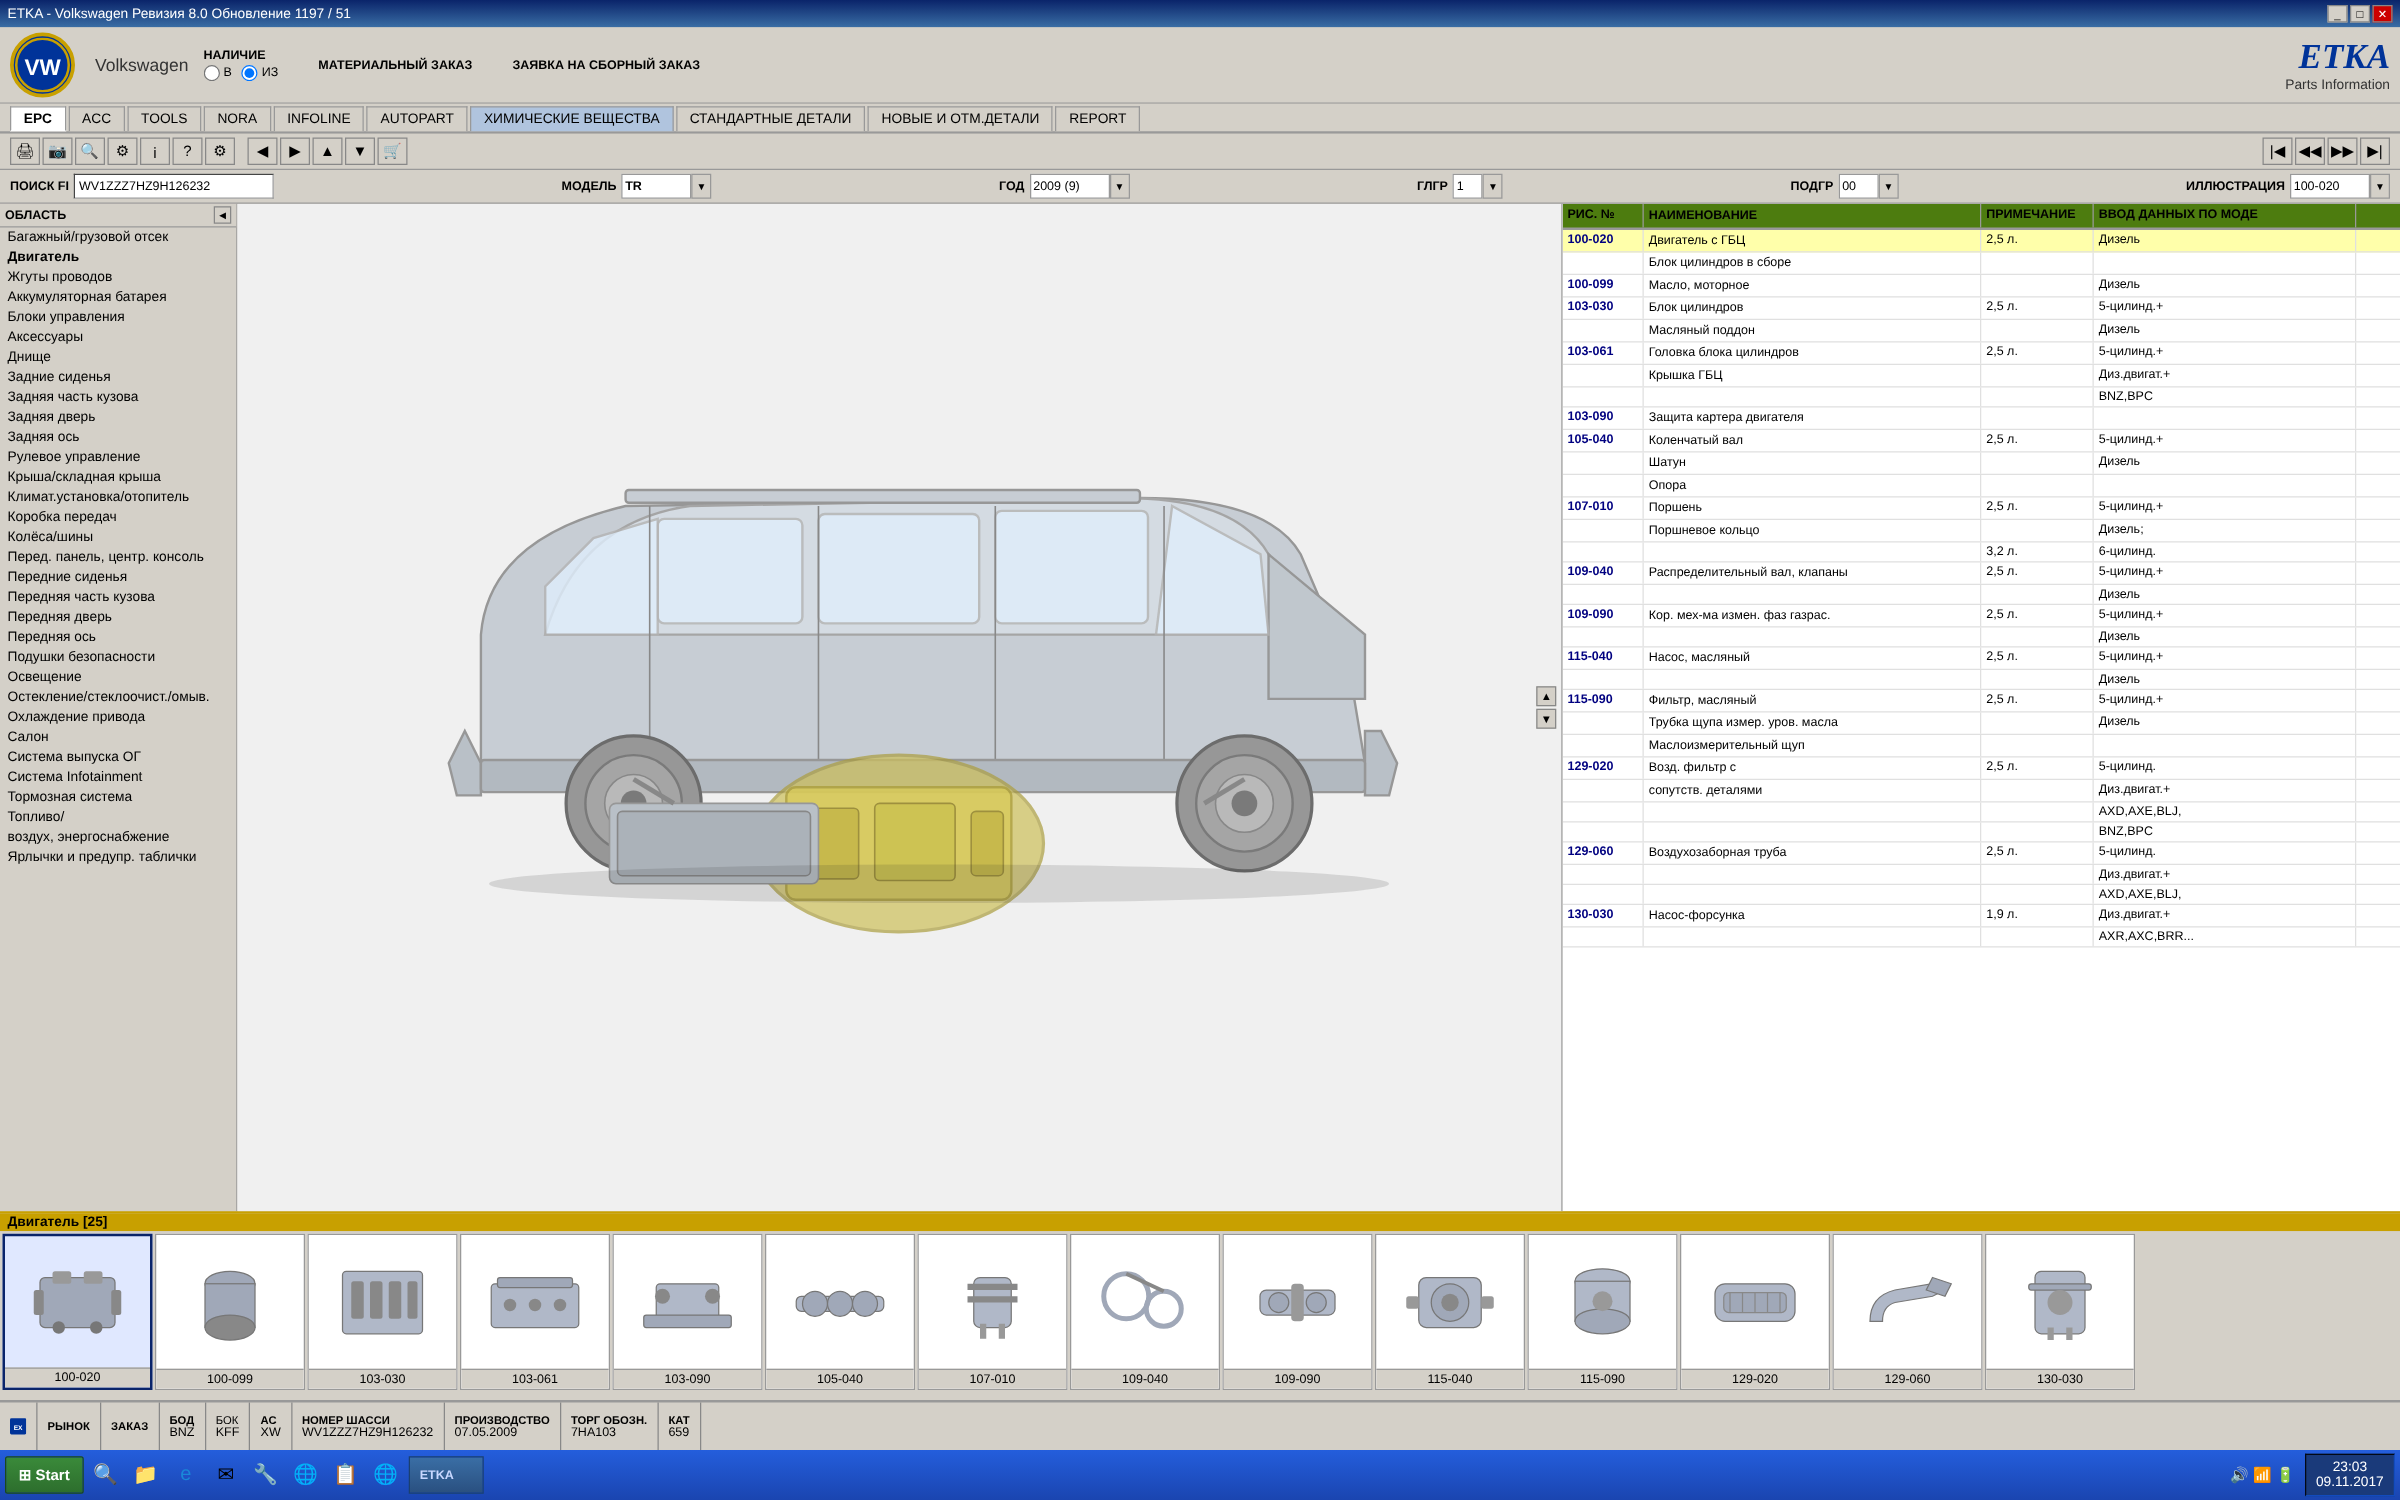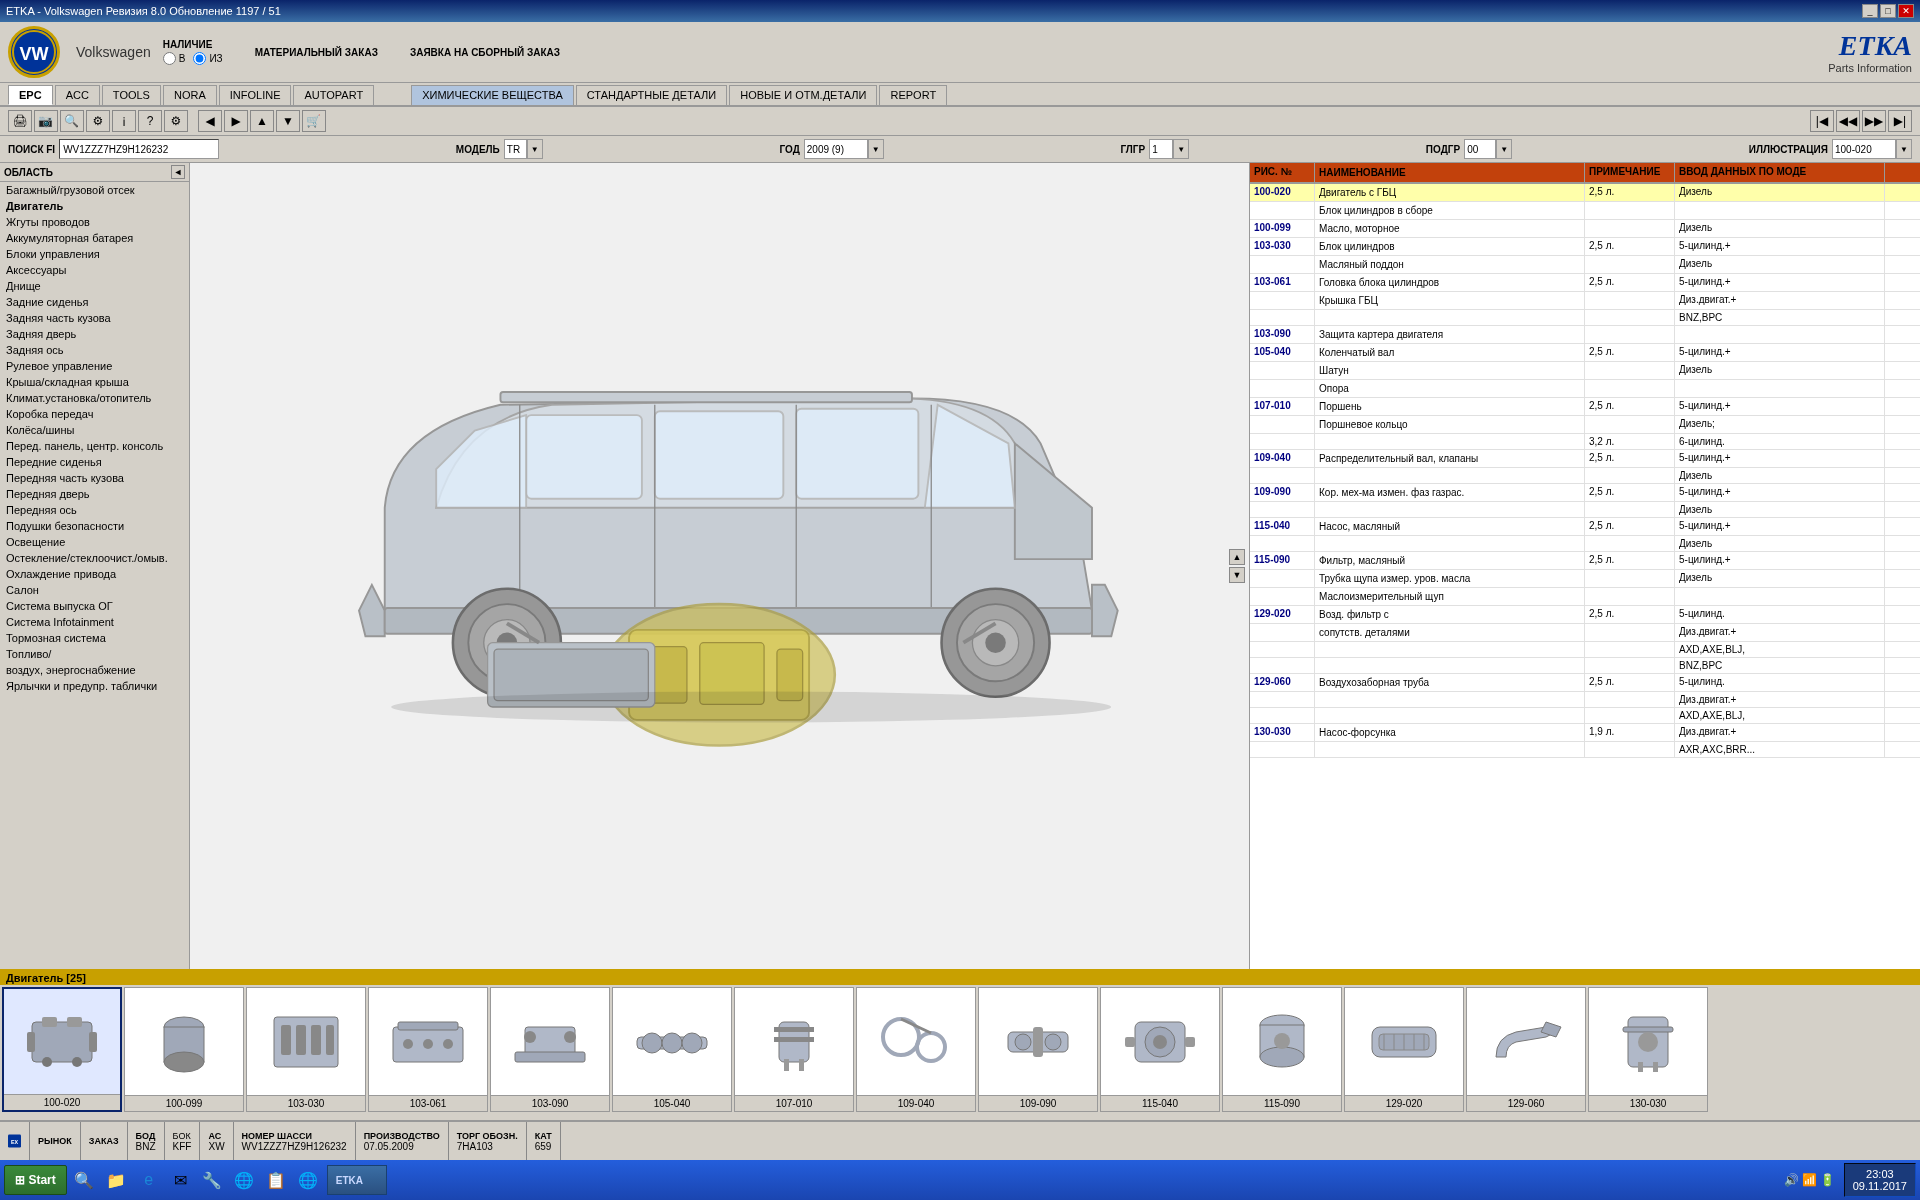--- a/index.html
+++ b/index.html
@@ -91,21 +91,21 @@
       cursor: pointer;
       color: #000;
       min-width: 40px;
       text-align: center;
     }
     .tab.active {
       background: white;
       border-bottom: 1px solid white;
       font-weight: bold;
     }
-    .tab.chemical { background: #b0c4de; margin-left: 35px; }
+    .tab.chemical { background: #b0c4de; }
 
     
     .toolbar-icons {
       padding: 3px 8px;
       display: flex;
       gap: 2px;
       background: #d4d0c8;
       border-bottom: 1px solid #999;
     }
     .toolbar-icon-btn {
@@ -229,21 +229,21 @@
     
     .right-panel {
       width: 670px;
       background: white;
       display: flex;
       flex-direction: column;
       overflow: hidden;
     }
     .parts-table-header {
       display: flex;
-      background: #c2410c;
+      background: #4d7c0f;
       border-bottom: 2px solid #999;
       font-size: 10px;
       font-weight: bold;
     }
     .parts-col-header {
       padding: 3px 4px;
       border-right: 1px solid #999;
       white-space: nowrap;
       overflow: hidden;
     }
@@ -497,21 +497,21 @@
   </div>
 
   <div class="search-bar">
     <div class="search-field">
       <span class="search-label">ПОИСК FI</span>
       <input class="search-input" style="width: 160px;" value="WV1ZZZ7HZ9H126232">
     </div>
     <div class="search-field">
       <span class="search-label">МОДЕЛЬ</span>
       <div class="dropdown-with-arrow">
-        <div class="dropdown-select" style="width:23px;">TR</div>
+        <div class="dropdown-select" style="width:56px;font-weight:bold;">TR</div>
         <div class="dropdown-arrow-btn">▼</div>
       </div>
     </div>
     <div class="search-field">
       <span class="search-label">ГОД</span>
       <div class="dropdown-with-arrow">
         <div class="dropdown-select" style="width:64px;">2009 (9)</div>
         <div class="dropdown-arrow-btn">▼</div>
       </div>
     </div>

